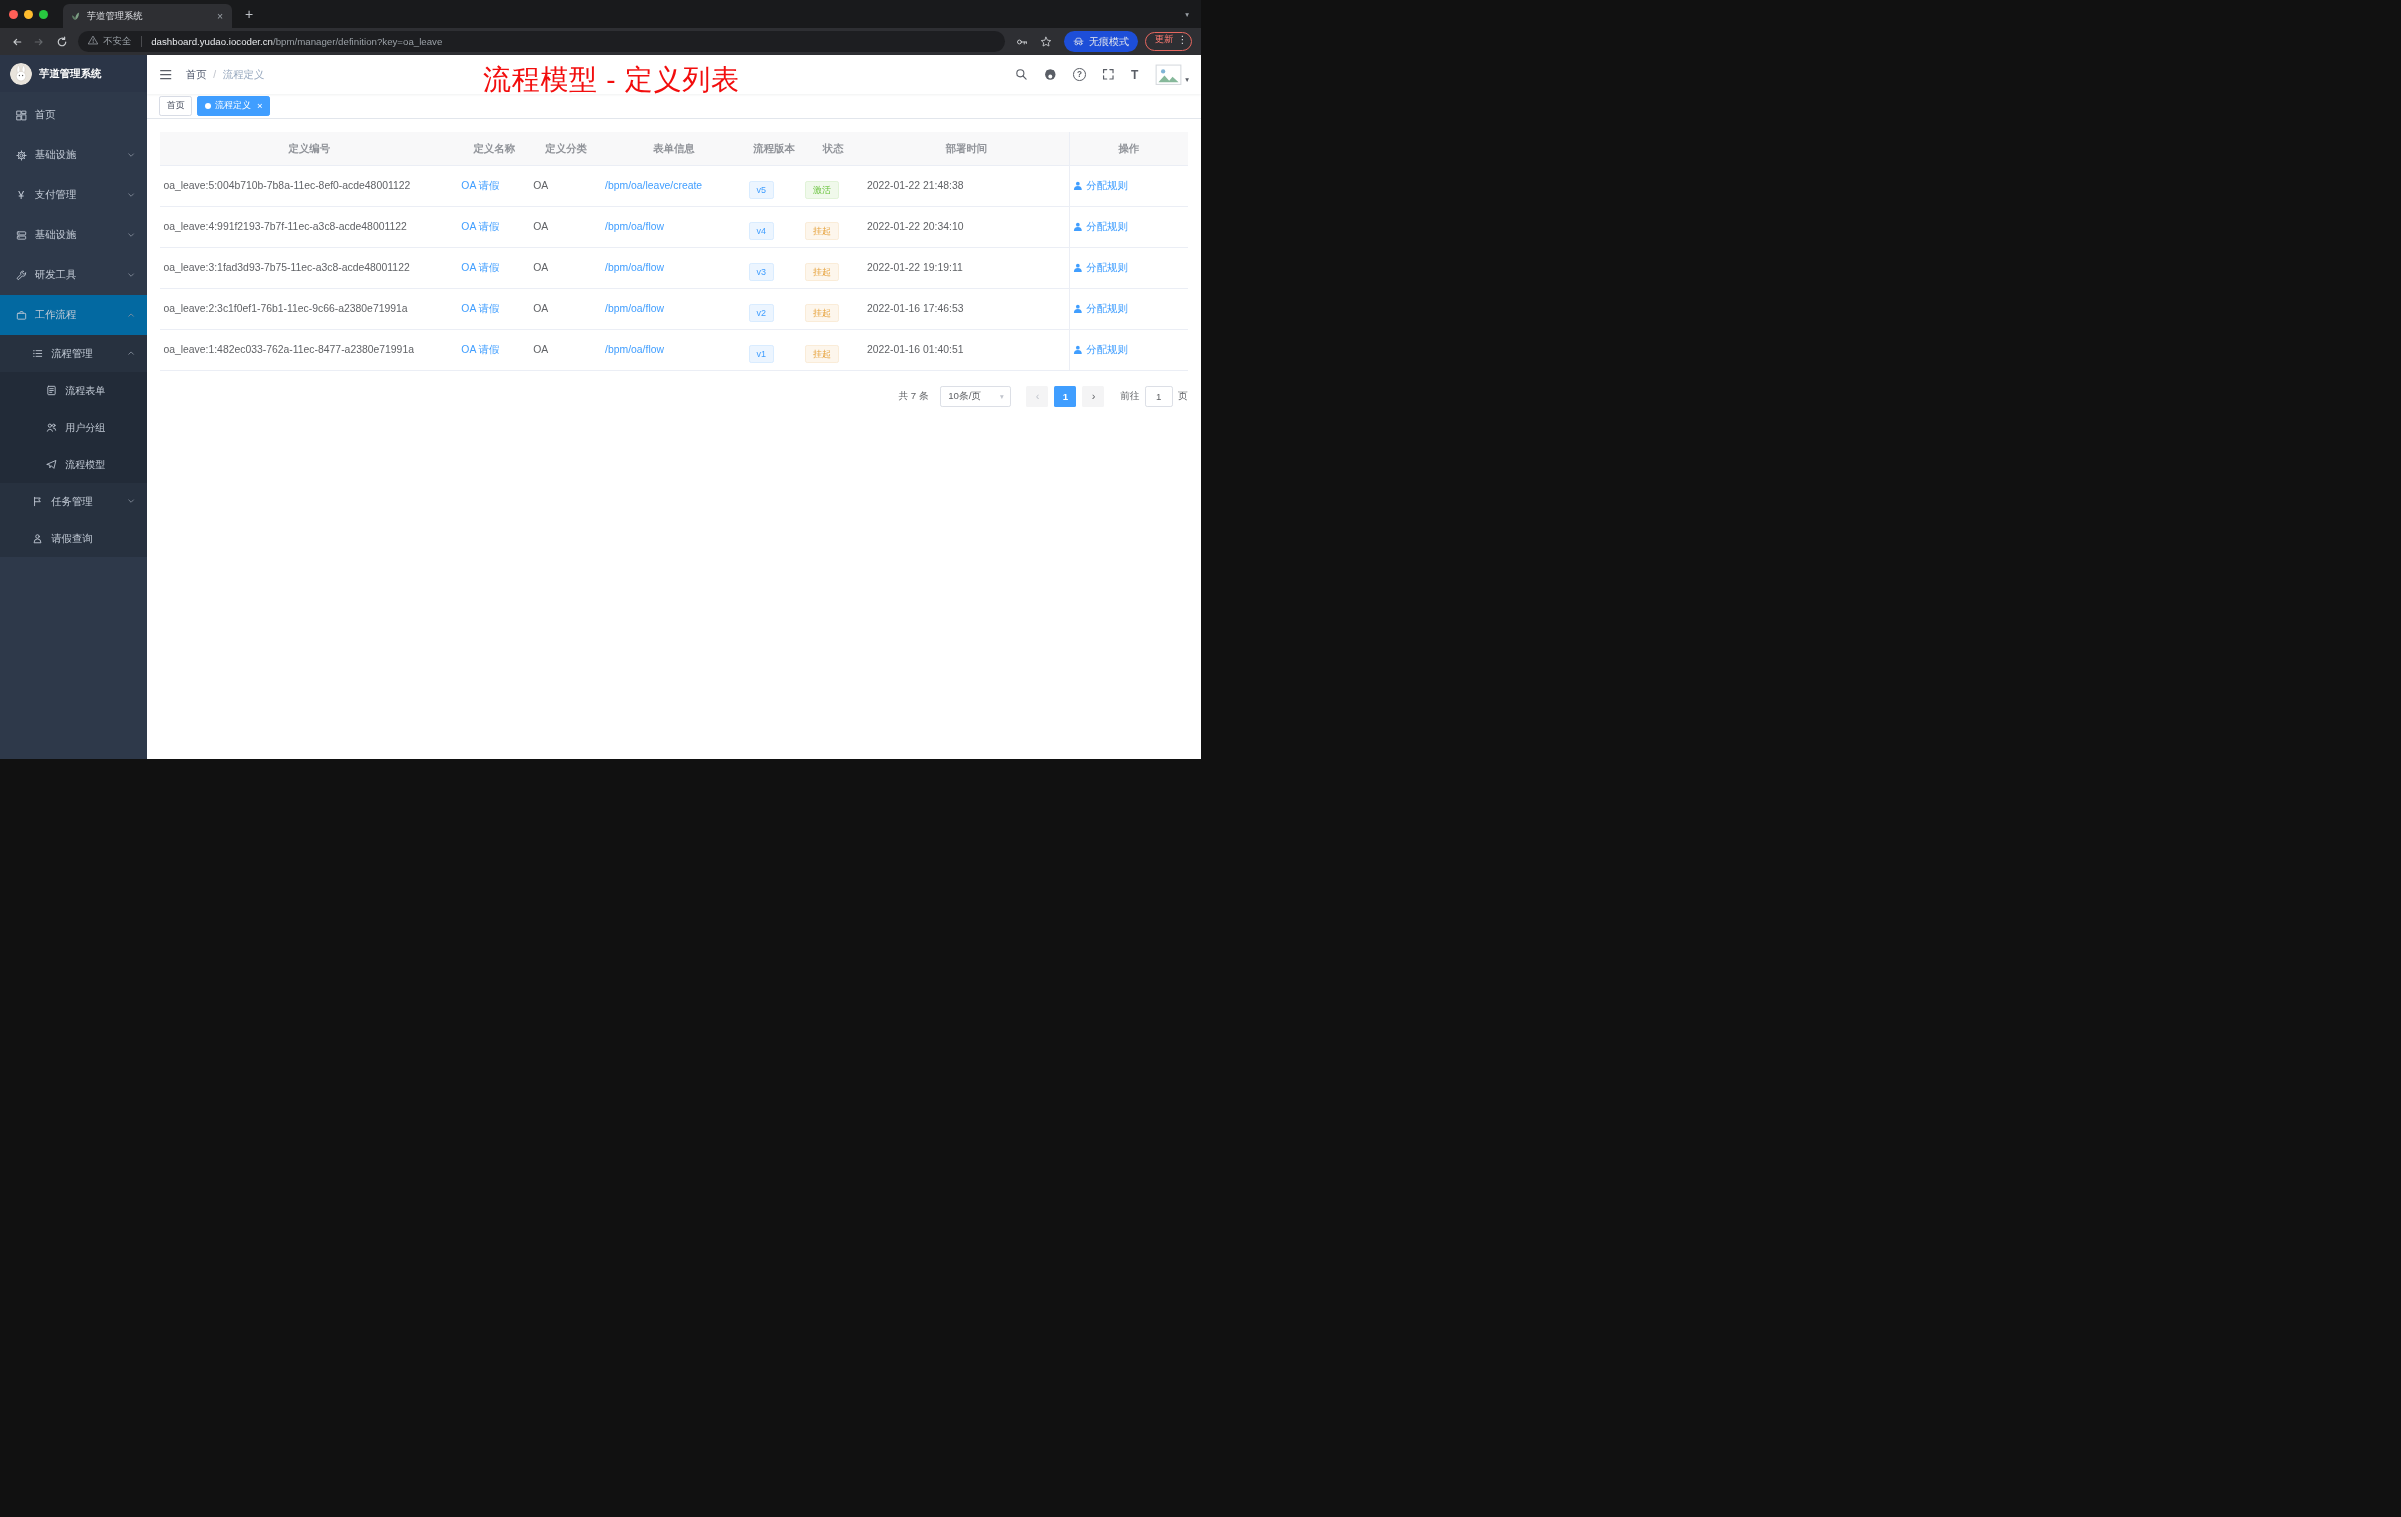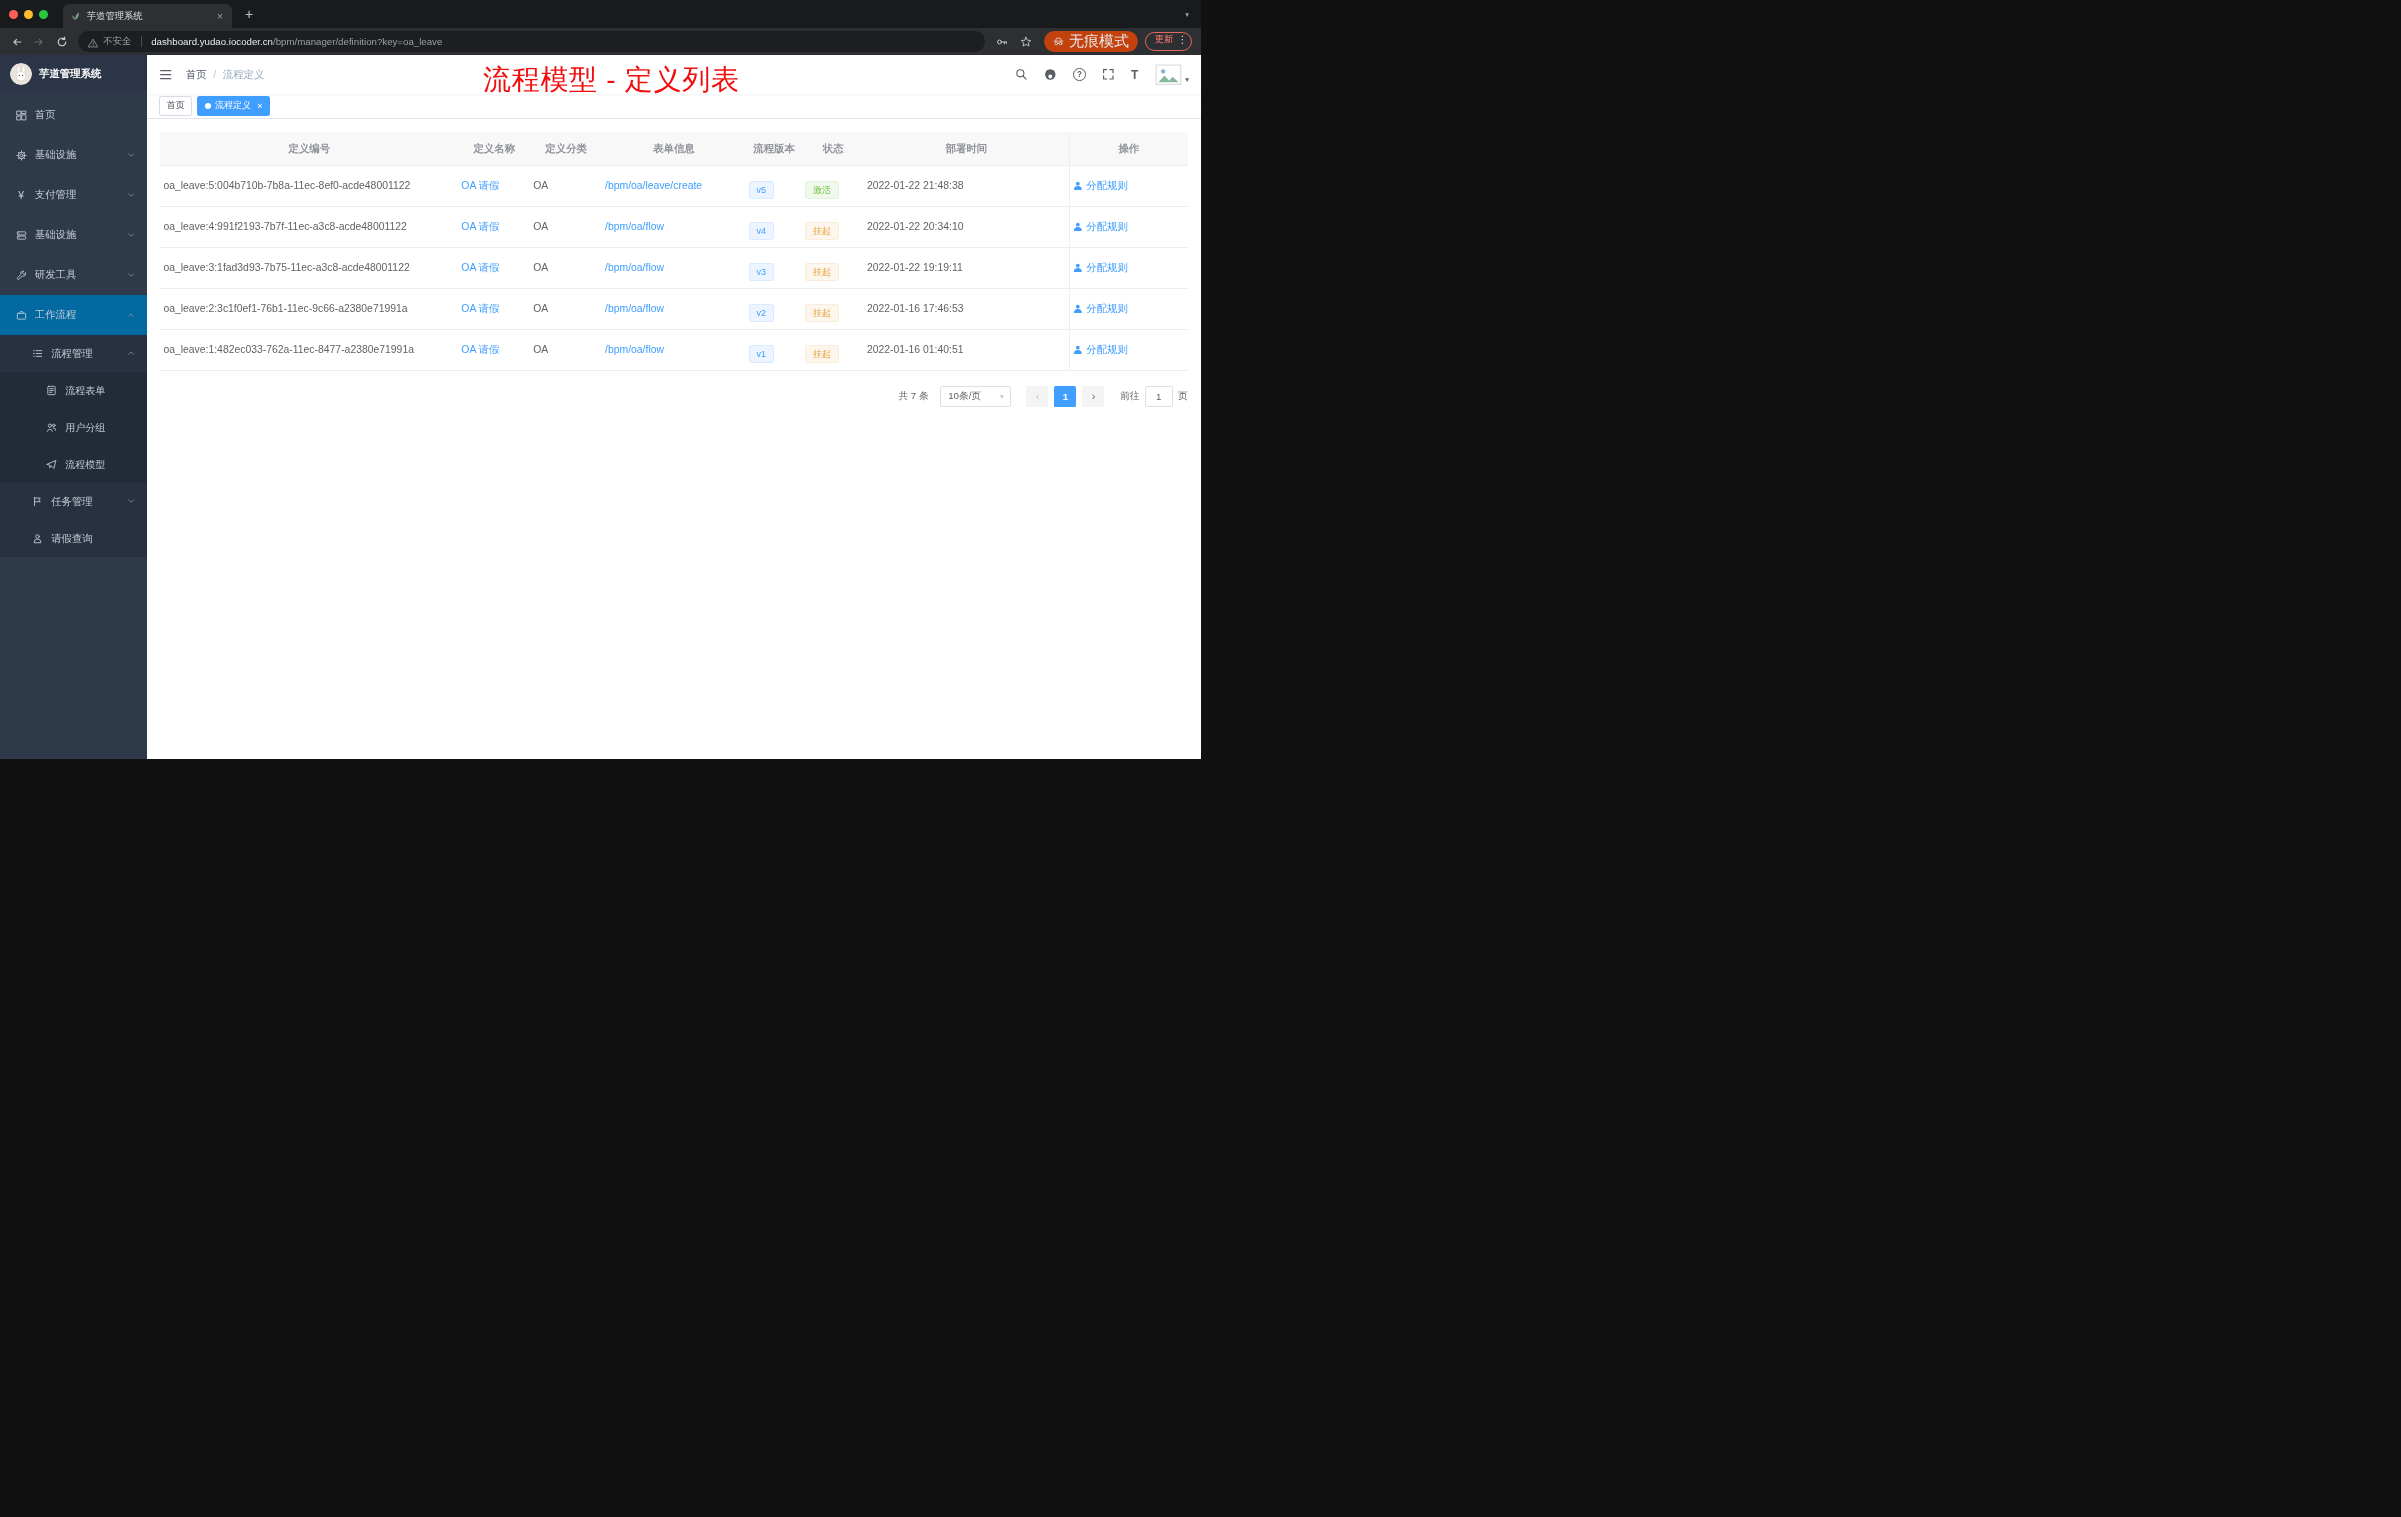--- a/index.html
+++ b/index.html
@@ -16,27 +16,27 @@
   .tab-title { flex:1; color:#dfe1e5; font-size:9.3px; white-space:nowrap; overflow:hidden; }
   .tab-close { color:#9aa0a6; font-size:10.4px; width:12px; text-align:center; }
   .newtab { color:#c0c4c9; font-size:14px; margin-left:6px; width:22px; text-align:center; }
   .tabsearch { position:absolute; right:12px; top:9.7px; color:#9aa0a6; font-size:7.4px; }
 
   .toolbar { height:27px; background:#2e2f33; display:flex; align-items:center; padding:0 6px; gap:1.5px; }
   .tbtn { width:21px; height:21px; display:flex; align-items:center; justify-content:center; color:#c7cacd; }
   .tbtn.disabled { color:#64676b; }
   .tbtn svg { width:12px; height:12px; stroke:currentColor; fill:none; stroke-width:1.6; stroke-linecap:round; stroke-linejoin:round; }
   .omnibox { flex:1; height:21px; background:#1d1e21; border-radius:10.4px; margin:0 4.5px; display:flex; align-items:center; padding:0 10.4px; gap:6px; min-width:0; }
-  .sec { display:flex; align-items:flex-end; gap:4.5px; color:#9aa0a6; font-size:9.3px; }
+  .sec { display:flex; align-items:flex-start; gap:4.5px; color:#9aa0a6; font-size:9.3px; }
   .sec svg { width:10.4px; height:10.4px; stroke:currentColor; fill:none; stroke-width:1.2; stroke-linecap:round; stroke-linejoin:round; }
   .om-div { width:0.7px; height:10.4px; background:#4a4b4f; margin:0 3.7px; }
   .url { font-size:9.7px; color:#9aa0a6; white-space:nowrap; overflow:hidden; }
   .url .host { color:#e8eaed; }
   .right-ics { display:flex; align-items:center; gap:3px; }
-  .chip { display:flex; align-items:center; gap:5.2px; background:#c2410c; border-radius:10.4px; height:21px; padding:0 9px; color:#e8eaed; font-size:15px; margin:0 4.5px; }
+  .chip { display:flex; align-items:center; gap:5.2px; background:#1d4ed8; border-radius:10.4px; height:21px; padding:0 9px; color:#e8eaed; font-size:10px; margin:0 4.5px; }
   .chip svg { width:11px; height:11px; stroke:#e8eaed; fill:none; stroke-width:1.1; stroke-linecap:round; }
   .update-pill { display:flex; align-items:flex-start; gap:3.7px; border:0.7px solid #e5675f; border-radius:10.4px; height:19.3px; padding:0 3.7px 0 8.2px; color:#ff7b72; font-size:9.3px; margin-right:3px; }
   .update-pill .dots { color:#dadce0; font-size:10.4px; width:10.4px; text-align:center; }
 
   
   .app { display:flex; height:704px; }
   .sidebar { width:147px; background:#2e394a; color:#c3cbd6; flex-shrink:0; display:flex; flex-direction:column; }
   .logo-row { height:37px; display:flex; align-items:center; gap:7.4px; padding-left:9.7px; background:#2b3547; }
   .logo-avatar svg { width:22px; height:22px; border-radius:50%; display:block; }
   .logo-title { color:#fff; font-size:10.4px; font-weight:bold; }

